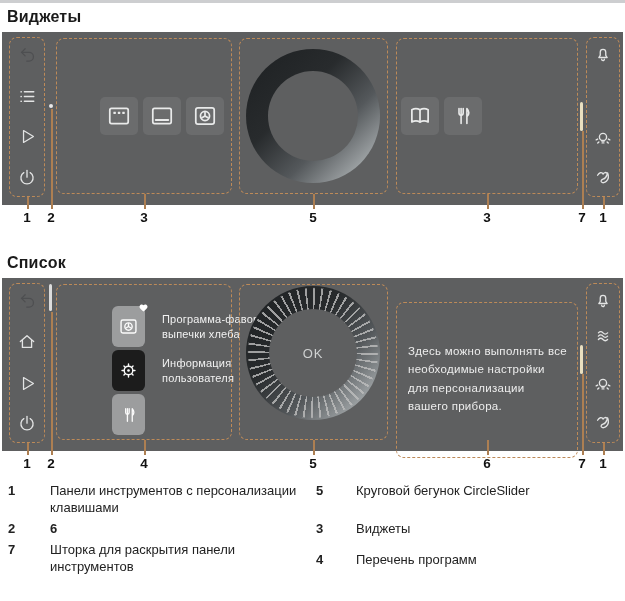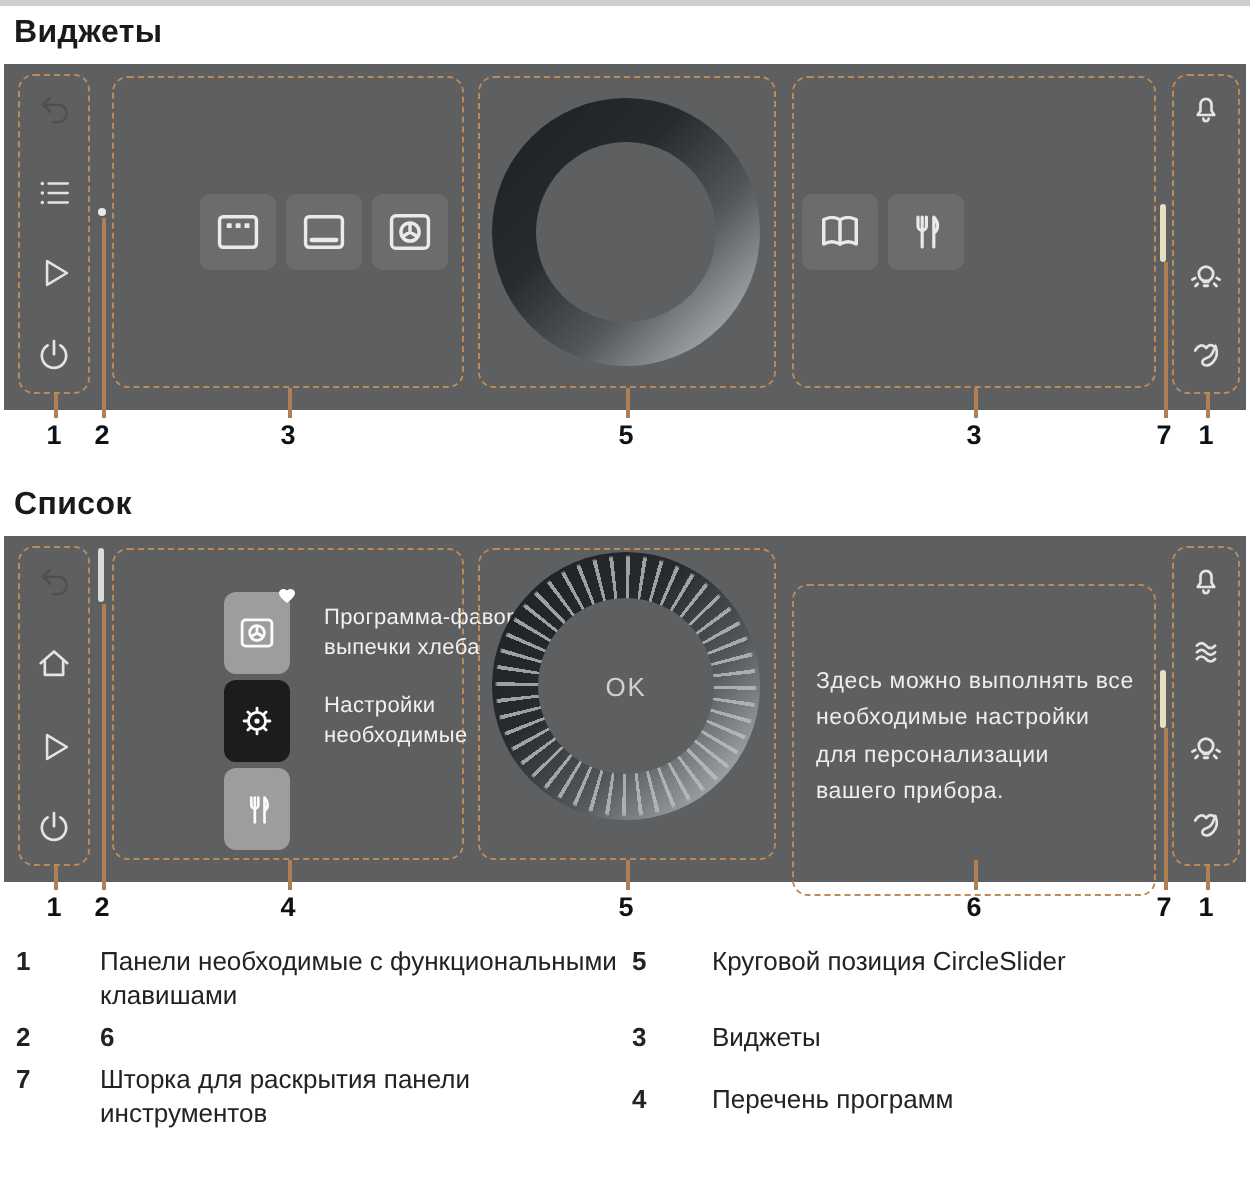--- a/index.html
+++ b/index.html
@@ -2,21 +2,21 @@
 <html><head>
 <meta charset="utf-8">
 <style>
   html,body{margin:0;padding:0;}
   body{
     width:625px;height:601px;overflow:hidden;background:#ffffff;
     font-family:"Liberation Sans", sans-serif;
   }
   .top-rule{height:3px;background:#cdced0;}
   h1.sec{font-size:16px;font-weight:700;color:#1a1a1a;margin:5px 0 6px 7px;letter-spacing:.2px;}
-  h1.sec.second{margin-top:15px;}
+  h1.sec.second{margin-top:25px;}
 
   .figure{position:relative;margin:0 2px;height:197px;}
   .panel{position:absolute;left:0;top:0;right:0;height:173px;background:#5e5f60;}
   .region{position:absolute;border:1px dashed #bd8a58;border-radius:8px;box-sizing:border-box;}
   .toolbar-v{display:flex;flex-direction:column;align-items:center;justify-content:space-between;padding:8px 0;}
   .icon{display:block;line-height:0;}
   .ic{stroke:currentColor;fill:none;stroke-width:1.6;stroke-linecap:round;stroke-linejoin:round;display:block;}
   .c-light{color:#e3e4e4;}
   .c-dim{color:#4e4f51;}
 
@@ -310,21 +310,21 @@
           <div class="plabel">Программа-фаворит выпечки хлеба</div>
         </div>
         <div class="prow">
           <div class="ptile dark">
             <span class="icon">
                 <svg class="ic" width="21" height="21">
                   <use href="#i-gear"></use>
                 </svg>
               </span>
           </div>
-          <div class="plabel">Настройки необходимые</div>
+          <div class="plabel">Информация пользователя</div>
         </div>
         <div class="prow">
           <div class="ptile">
             <span class="icon">
                 <svg class="ic" width="20" height="20">
                   <use href="#i-cutlery"></use>
                 </svg>
               </span>
           </div>
         </div>
@@ -382,23 +382,23 @@
     <span style="left:142px">4</span>
     <span style="left:311px">5</span>
     <span style="left:485px">6</span>
     <span style="left:580px">7</span>
     <span style="left:601px">1</span>
   </div>
 </div>
 
 <div class="legend">
   <div class="lg-num">1</div>
-  <div class="lg-txt">Панели необходимые с функциональными клавишами</div>
+  <div class="lg-txt">Панели инструментов с персонализации клавишами</div>
   <div class="lg-num">5</div>
-  <div class="lg-txt">Круговой позиция CircleSlider</div>
+  <div class="lg-txt">Круговой бегунок CircleSlider</div>
 
   <div class="lg-num">2</div>
   <div class="lg-num">6</div>
 
   <div class="lg-num">3</div>
   <div class="lg-txt">Виджеты</div>
   <div class="lg-num">7</div>
   <div class="lg-txt" style="max-width:210px">Шторка для раскрытия панели инструментов</div>
 
   <div class="lg-num lg-gap">4</div>

